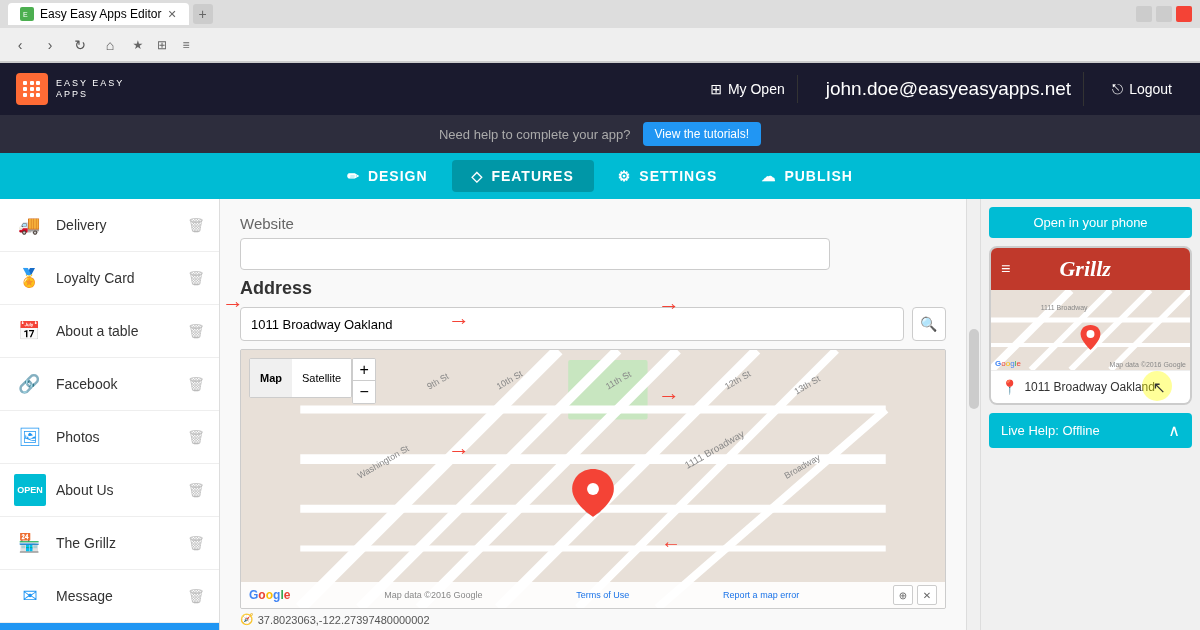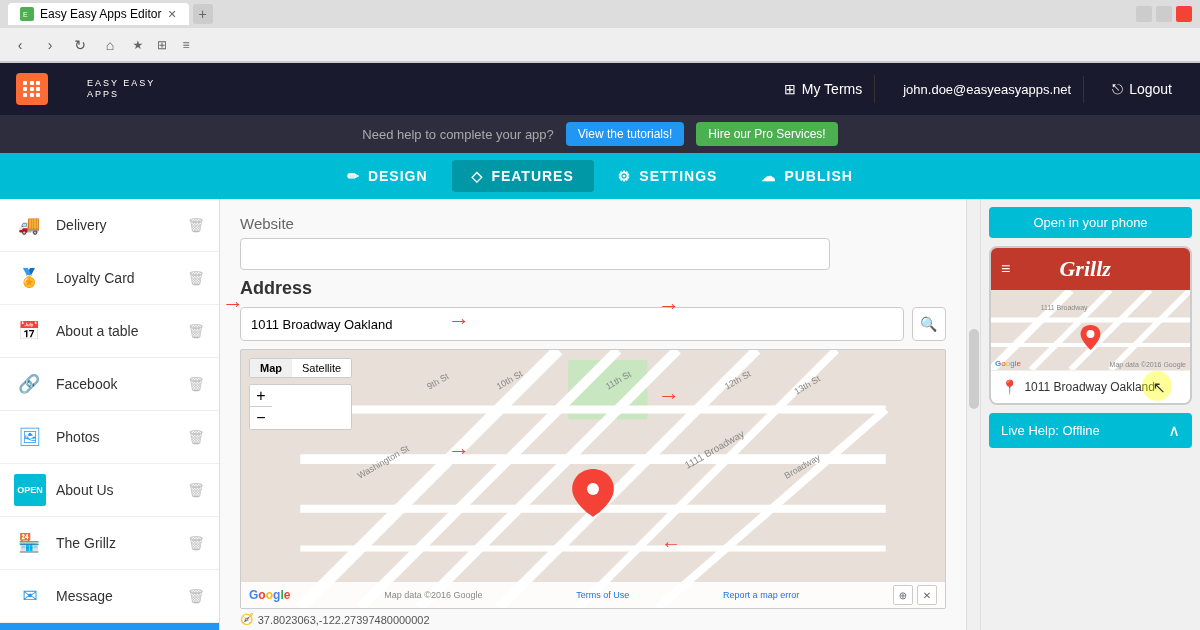--- a/index.html
+++ b/index.html
@@ -17,25 +17,25 @@
     .address-bar { flex: 1; height: 24px; border: 1px solid #ccc; border-radius: 12px; padding: 0 10px; font-size: 12px; background: white; }
     .nav-icons { display: flex; gap: 4px; }
     .nav-icon { width: 20px; height: 20px; display: flex; align-items: center; justify-content: center; font-size: 12px; color: #666; cursor: pointer; }
 
     
     .app-header { background: #1a1a2e; display: flex; align-items: center; height: 52px; padding: 0 16px; gap: 16px; }
     .app-logo { display: flex; align-items: center; gap: 8px; }
     .logo-icon { width: 32px; height: 32px; background: #ff6b35; border-radius: 4px; display: flex; align-items: center; justify-content: center; }
     .logo-grid { display: grid; grid-template-columns: repeat(3,1fr); gap: 2px; width: 18px; }
     .logo-dot { width: 4px; height: 4px; background: white; border-radius: 1px; }
-    .logo-text { color: white; font-size: 13px; font-weight: bold; line-height: 1.2; margin-left: 31px; }
+    .logo-text { color: white; font-size: 13px; font-weight: bold; line-height: 1.2; }
     .logo-text span { display: block; font-size: 9px; font-weight: normal; letter-spacing: 2px; }
     .header-spacer { flex: 1; }
     .header-apps-btn { display: flex; align-items: center; gap: 6px; color: white; font-size: 14px; cursor: pointer; padding: 6px 12px; border-right: 1px solid #333; }
-    .header-email { color: white; font-size: 13px; padding: 6px 12px; border-right: 1px solid #333; }
+    .header-email { color: white; font-size: 19px; padding: 6px 12px; border-right: 1px solid #333; }
     .header-logout { display: flex; align-items: center; gap: 6px; color: white; font-size: 14px; cursor: pointer; padding: 6px 12px; }
 
     
     .help-bar { background: #2d2d3d; display: flex; align-items: center; justify-content: center; height: 38px; gap: 12px; }
     .help-text { color: #aaa; font-size: 13px; }
     .btn-tutorials { background: #2196F3; color: white; border: none; border-radius: 4px; padding: 5px 12px; font-size: 12px; cursor: pointer; }
     .btn-pro { background: #4CAF50; color: white; border: none; border-radius: 4px; padding: 5px 12px; font-size: 12px; cursor: pointer; }
 
     
     .nav-tabs { background: #00bcd4; display: flex; align-items: center; justify-content: center; height: 46px; gap: 4px; }
@@ -61,21 +61,21 @@
     .address-section { margin-bottom: 12px; }
     .address-title { font-size: 18px; font-weight: bold; color: #333; margin-bottom: 8px; }
     .address-input-row { display: flex; align-items: center; gap: 8px; margin-bottom: 8px; position: relative; }
     .address-input { flex: 1; height: 34px; border: 1px solid #ccc; border-radius: 4px; padding: 0 10px; font-size: 13px; }
     .search-btn { width: 34px; height: 34px; background: white; border: 1px solid #ccc; border-radius: 4px; display: flex; align-items: center; justify-content: center; cursor: pointer; font-size: 14px; color: #555; }
 
     
     .map-container { position: relative; width: 100%; height: 260px; background: #e8e0d8; border: 1px solid #ccc; border-radius: 2px; overflow: hidden; }
     .map-bg { width: 100%; height: 100%; background: #e8e0d8; position: relative; }
 
-    .map-controls { position: absolute; top: 8px; left: 8px; display: flex; flex-direction: column; }
+    .map-controls { position: absolute; top: 8px; left: 8px; display: flex; }
     .map-toggle { display: flex; background: white; border: 1px solid #ccc; border-radius: 2px; overflow: hidden; margin-bottom: 6px; }
     .map-toggle-btn { padding: 3px 10px; font-size: 11px; cursor: pointer; border: none; background: white; }
     .map-toggle-btn.active { background: #f0f0f0; font-weight: bold; }
     .map-zoom { display: flex; flex-direction: column; background: white; border: 1px solid #ccc; border-radius: 2px; overflow: hidden; }
     .map-zoom-btn { width: 22px; height: 22px; display: flex; align-items: center; justify-content: center; font-size: 16px; cursor: pointer; border: none; background: white; border-bottom: 1px solid #ccc; }
     .map-zoom-btn:last-child { border-bottom: none; }
     .map-footer { position: absolute; bottom: 0; left: 0; right: 0; background: rgba(255,255,255,0.9); padding: 3px 8px; display: flex; align-items: center; justify-content: space-between; font-size: 10px; color: #666; }
     .map-nav-icons { display: flex; gap: 4px; }
     .map-nav-icon { width: 20px; height: 20px; background: white; border: 1px solid #ccc; border-radius: 2px; display: flex; align-items: center; justify-content: center; font-size: 10px; cursor: pointer; }
 
@@ -160,33 +160,32 @@
       </div>
     </div>
     <div class="logo-text">
       <span>EASY EASY</span>
       <span>APPS</span>
     </div>
   </div>
   <div class="header-spacer"></div>
   <div class="header-apps-btn">
     <span>⊞</span>
-    <span>My Terms</span>
+    <span>My Open</span>
   </div>
   <div class="header-email">john.doe@easyeasyapps.net</div>
   <div class="header-logout">
     <span>⎋</span>
     <span>Logout</span>
   </div>
 </div>
 
 <div class="help-bar">
   <span class="help-text">Need help to complete your app?</span>
   <button class="btn-tutorials">View the tutorials!</button>
-  <button class="btn-pro">Hire our Pro Services!</button>
 </div>
 
 <div class="nav-tabs">
   <div class="nav-tab">
     <span>✏</span>
     <span>DESIGN</span>
   </div>
   <div class="nav-tab active">
     <span>◇</span>
     <span>FEATURES</span>

